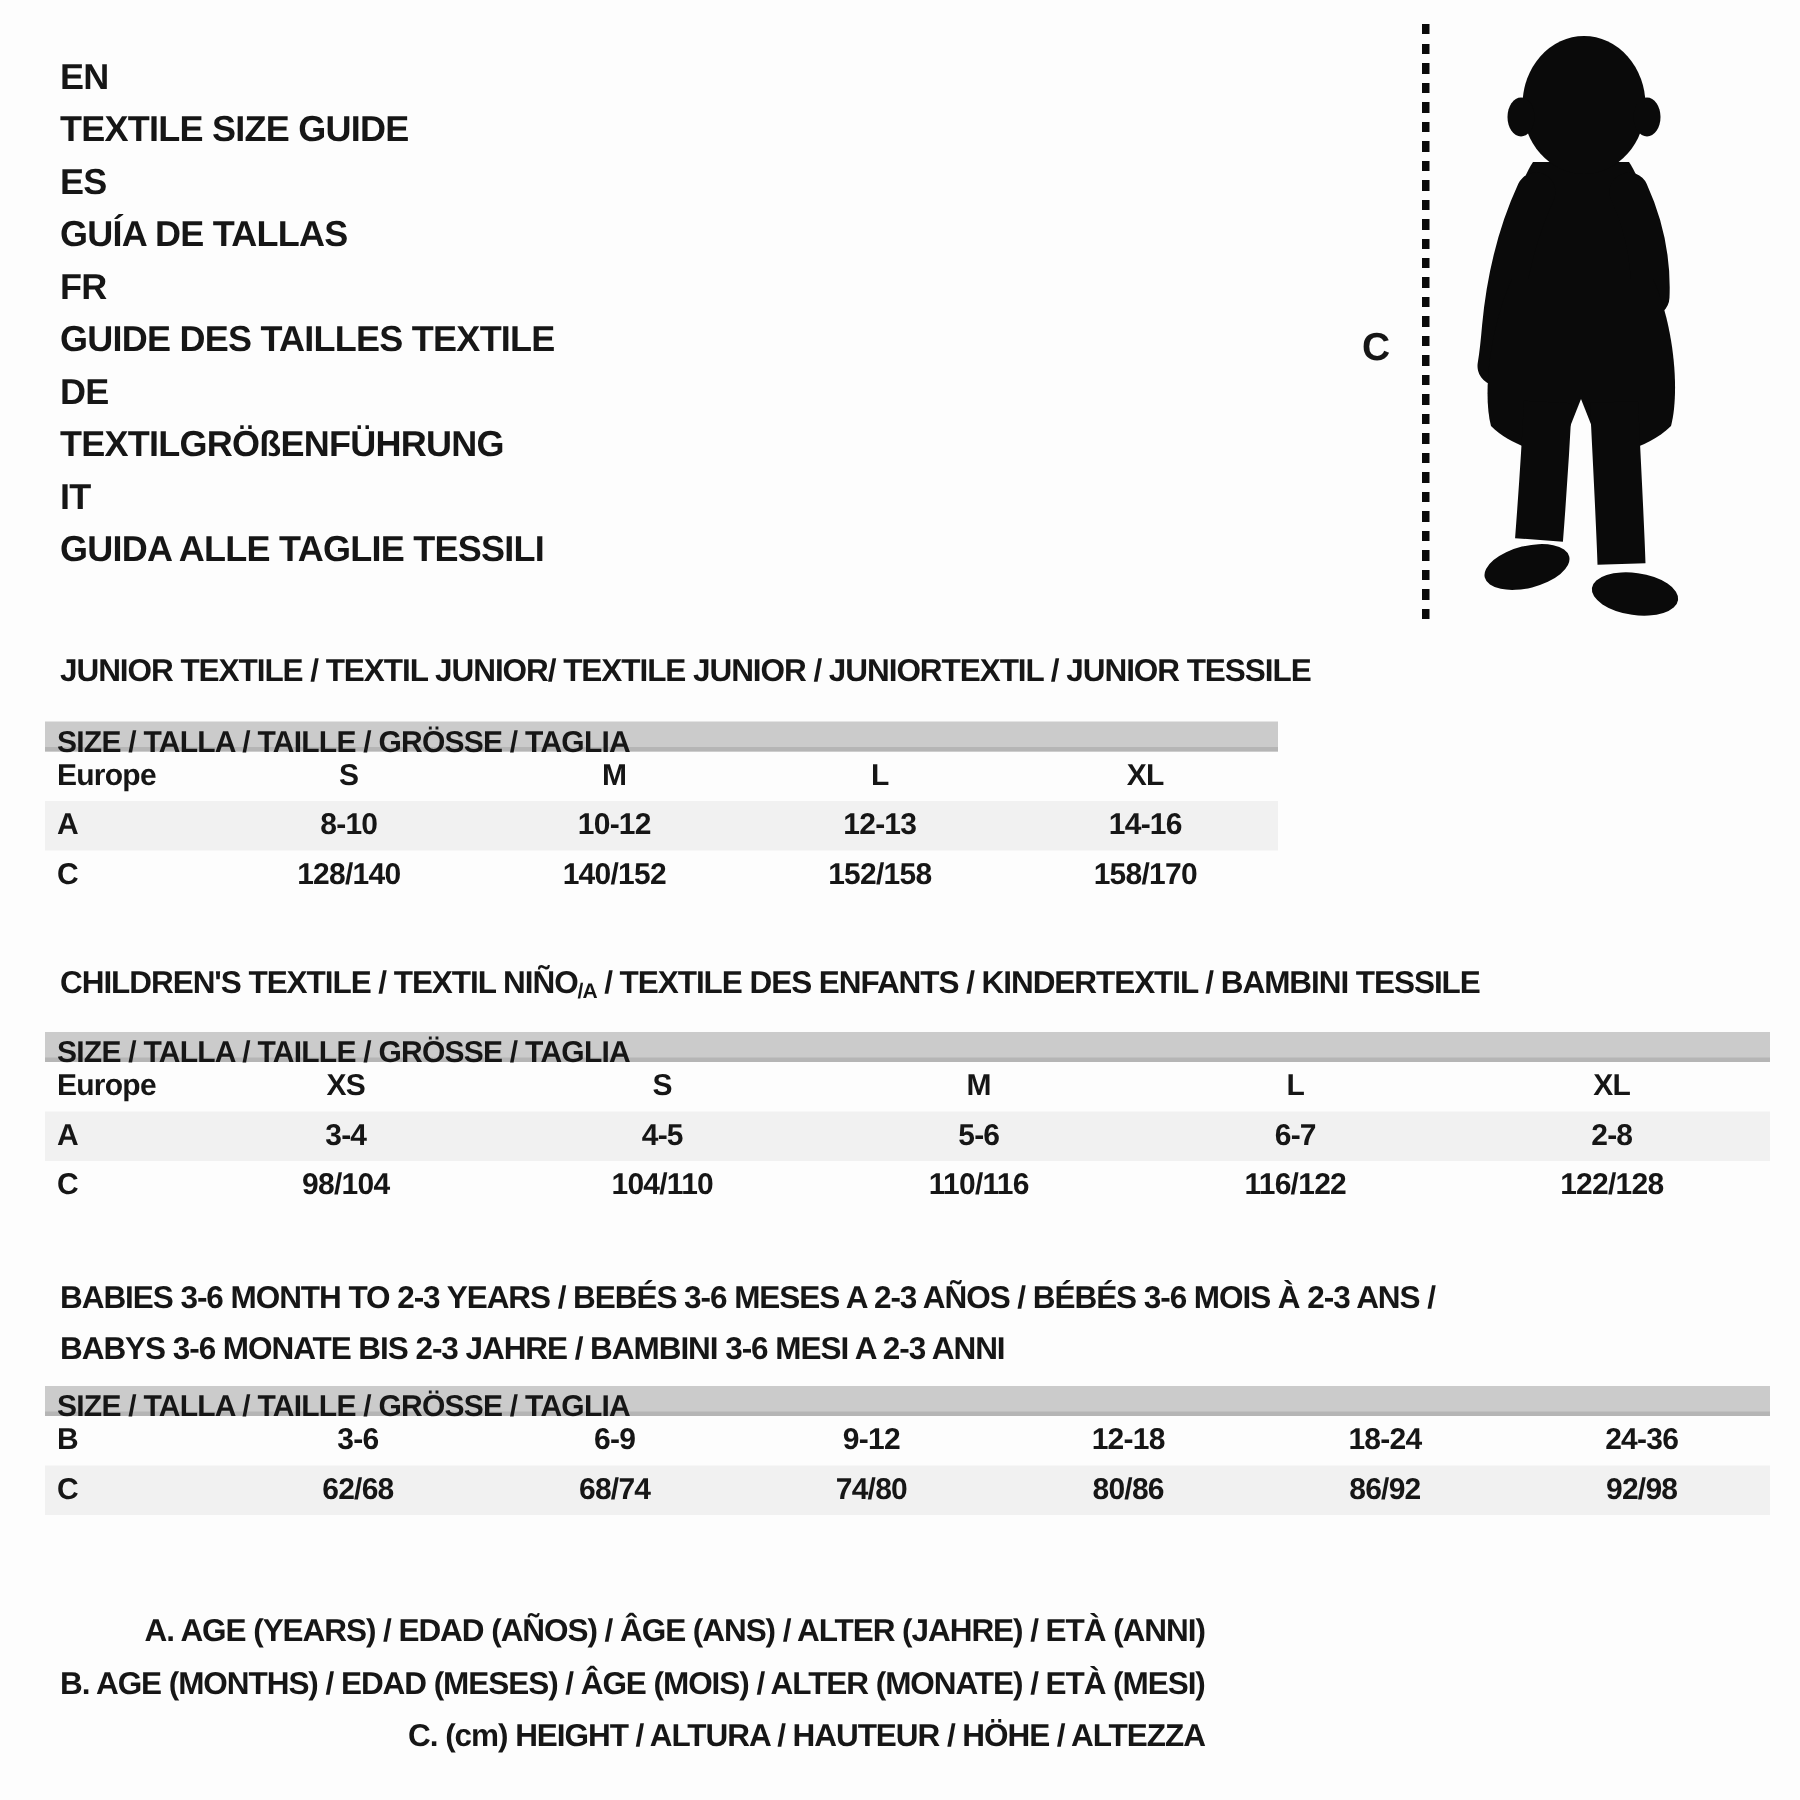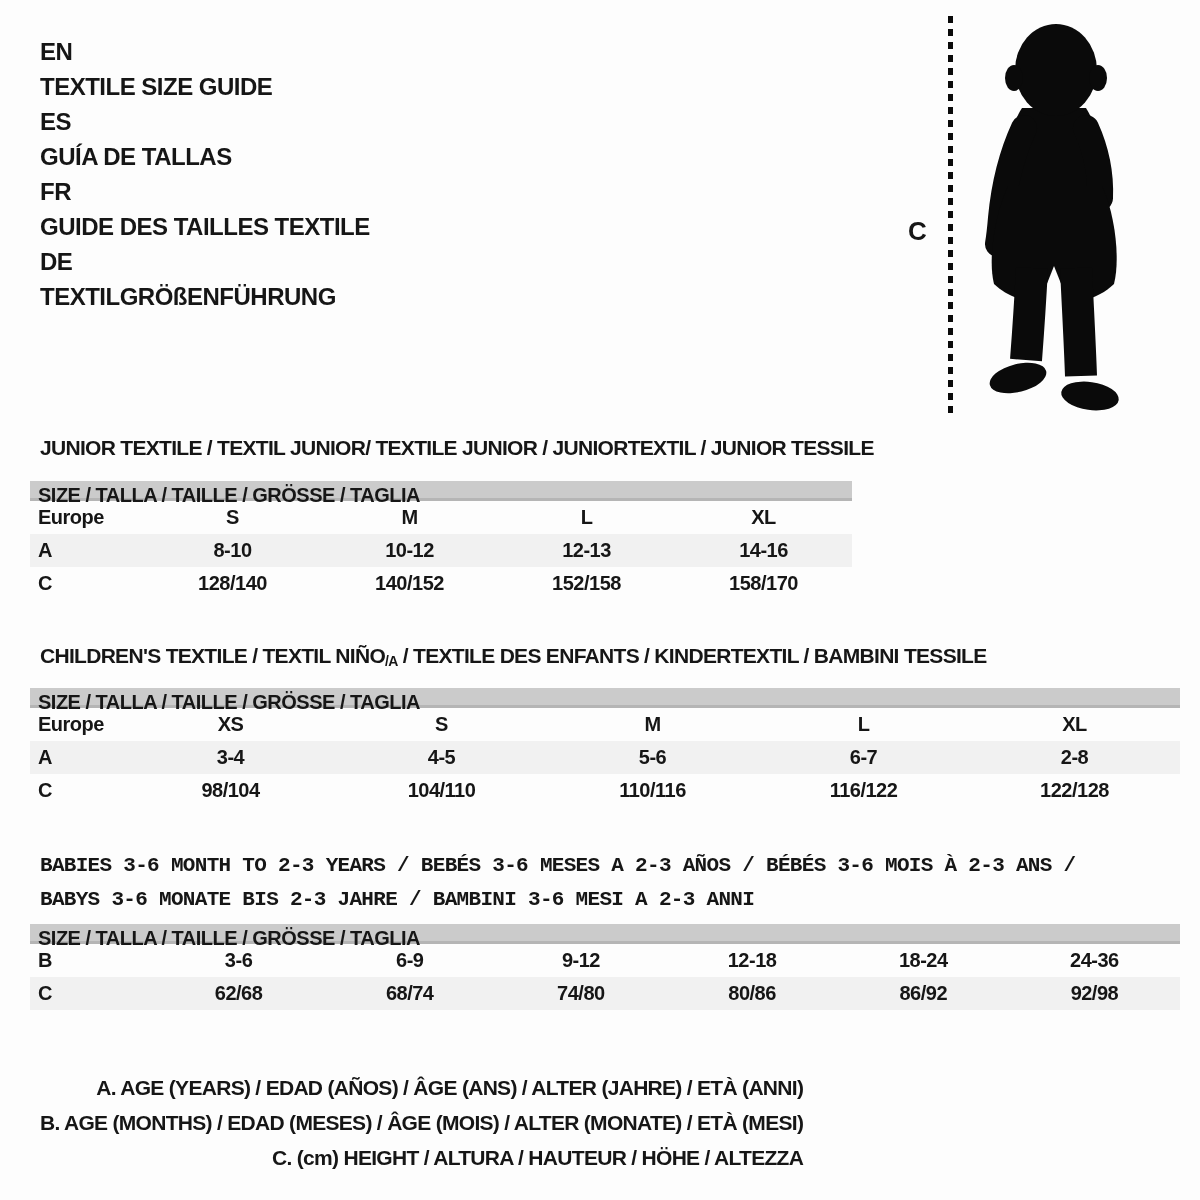--- a/index.html
+++ b/index.html
@@ -28,21 +28,21 @@
   
   .sec-title { position:absolute; left:40px; font-size:21px; letter-spacing:-0.7px; white-space:nowrap; }
   .sec-title .subsmall { font-size:14px; vertical-align:-3px; }
 
   
   .size-table { position:absolute; left:30px; }
   .size-bar {
     height:20px; background:#cbcbcb; border-bottom:3px solid #b5b5b5;
     line-height:29px; padding-left:8px; font-size:20px;
   }
-  .size-row { display:flex; height:33px; line-height:33px; font-size:20px;justify-content:flex-end; }
+  .size-row { display:flex; height:33px; line-height:33px; font-size:20px; }
   .size-row.shaded { background:#f1f1f1; }
   .row-label { padding-left:8px; flex:0 0 auto; }
   .size-cell { flex:1 1 0; text-align:center; }
 
   .t-junior   { top:481px; width:822px; }
   .t-junior   .row-label { width:114px; }
   .t-children { top:688px; width:1150px; }
   .t-children .row-label { width:95px; }
   .t-babies   { top:924px; width:1150px; }
   .t-babies   .row-label { width:123px; }
@@ -63,20 +63,24 @@
     <span class="lang-code">ES</span>
     <span class="lang-title">GUÍA DE TALLAS</span>
   </div>
   <div class="lang-row">
     <span class="lang-code">FR</span>
     <span class="lang-title">GUIDE DES TAILLES TEXTILE</span>
   </div>
   <div class="lang-row">
     <span class="lang-code">DE</span>
     <span class="lang-title">TEXTILGRÖßENFÜHRUNG</span>
+  </div>
+  <div class="lang-row">
+    <span class="lang-code">IT</span>
+    <span class="lang-title">GUIDA ALLE TAGLIE TESSILI</span>
   </div>
 </div>
 
 <div class="measure-line"></div>
 <span class="measure-label">C</span>
 <svg class="baby-svg" viewBox="0 0 172 404" width="172" height="404" aria-hidden="true">
   <g fill="#0a0a0a" stroke="none">
 
     <path d="M54,92 L118,92 C130,110 138,150 139,198 L33,198 C34,150 42,110 54,92 Z"></path>
 
@@ -149,21 +153,21 @@
   <div class="size-row">
     <span class="row-label">C</span>
     <span class="size-cell">98/104</span>
     <span class="size-cell">104/110</span>
     <span class="size-cell">110/116</span>
     <span class="size-cell">116/122</span>
     <span class="size-cell">122/128</span>
   </div>
 </div>
 
-<h2 class="sec-title" style="top:849px; margin:0; line-height:34px;font-family:Liberation Mono, monospace;">
+<h2 class="sec-title" style="top:849px; margin:0; line-height:34px;">
   <span style="display:block;">BABIES 3-6 MONTH TO 2-3 YEARS / BEBÉS 3-6 MESES A 2-3 AÑOS / BÉBÉS 3-6 MOIS À 2-3 ANS /</span>
   <span style="display:block;">BABYS 3-6 MONATE BIS 2-3 JAHRE / BAMBINI 3-6 MESI A 2-3 ANNI</span>
 </h2>
 <div class="size-table t-babies">
   <div class="size-bar">SIZE / TALLA / TAILLE / GRÖSSE / TAGLIA</div>
   <div class="size-row">
     <span class="row-label">B</span>
     <span class="size-cell">3-6</span>
     <span class="size-cell">6-9</span>
     <span class="size-cell">9-12</span>

